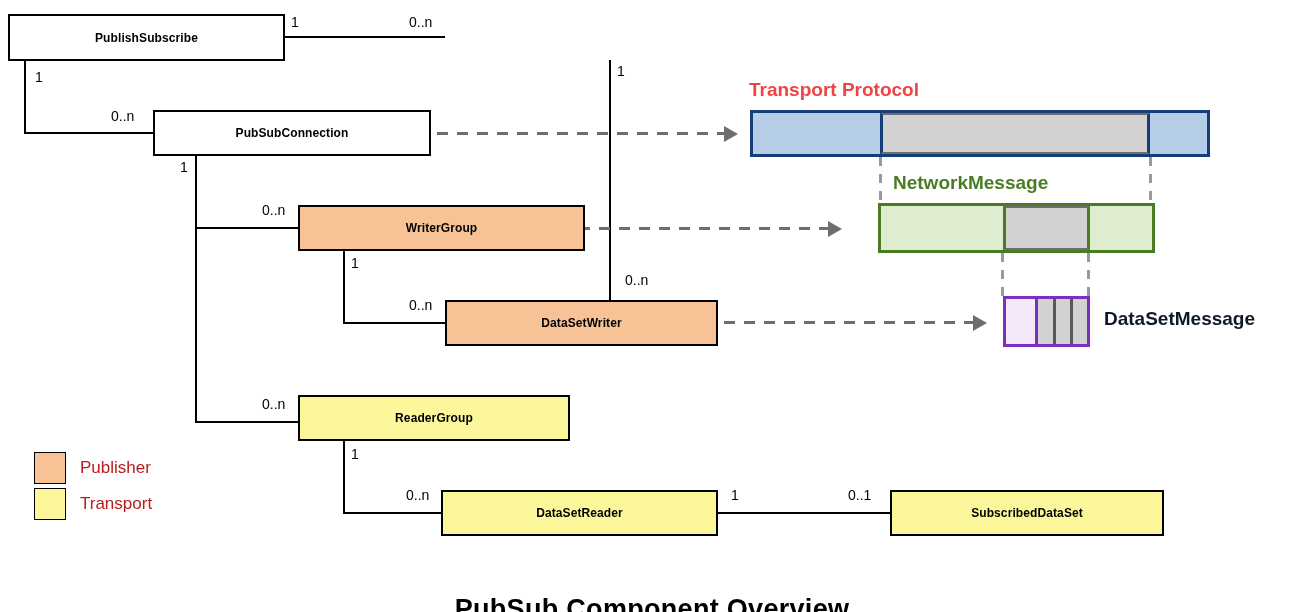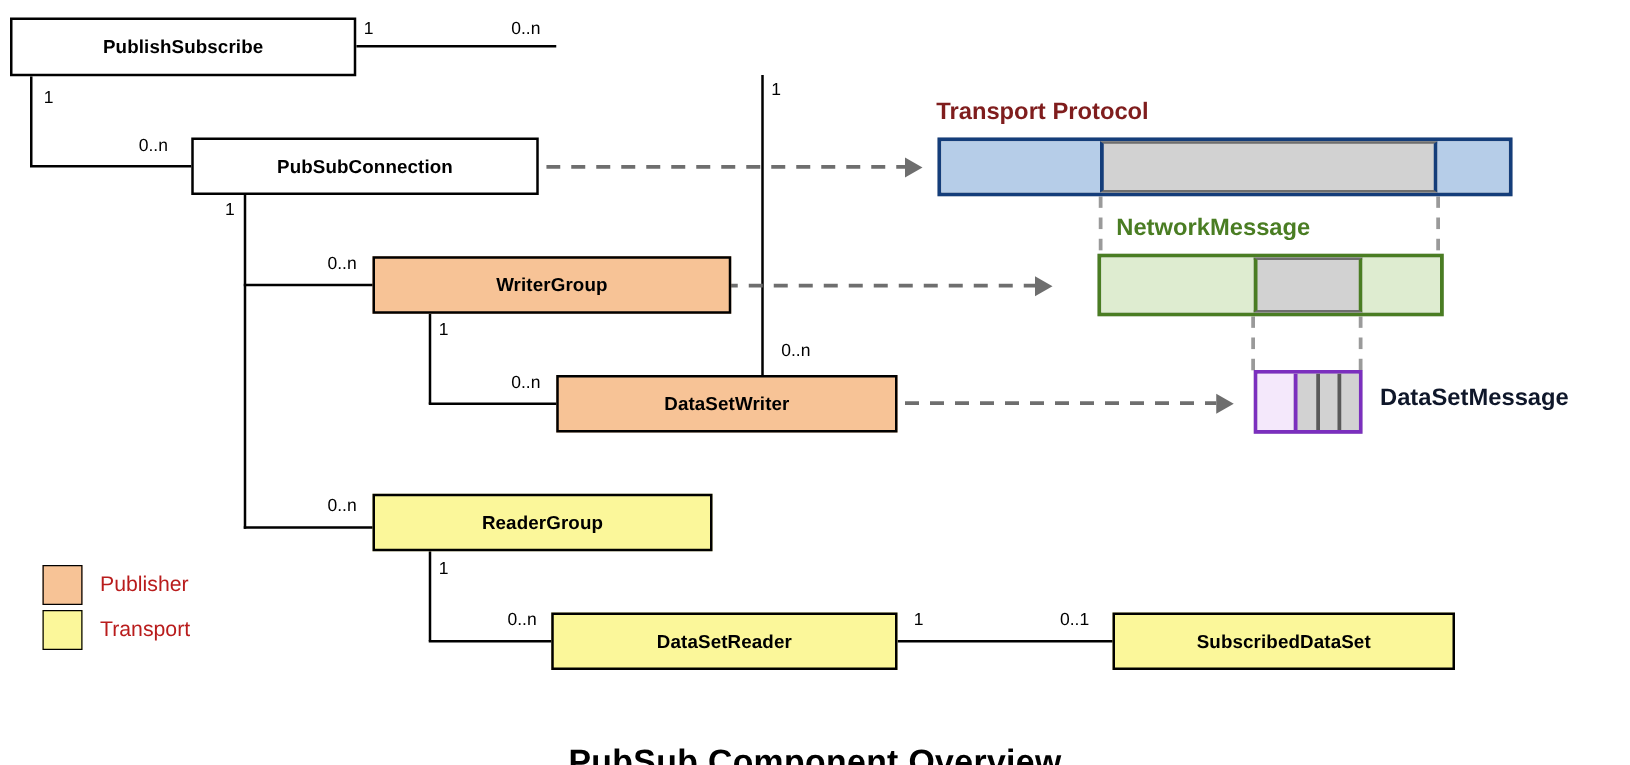--- a/index.html
+++ b/index.html
@@ -18,21 +18,21 @@
   }
   
   .uml-box {
     position: absolute;
     box-sizing: border-box;
     border: 2px solid #000000;
     display: flex;
     align-items: center;
     justify-content: center;
     font-weight: bold;
-    font-size: 15px;
+    font-size: 12px;
     color: #000000;
     letter-spacing: 0.1px;
     background: #ffffff;
     z-index: 5;
   }
   .uml-box.publisher { background: #F7C396; }
   .uml-box.subscriber { background: #FAF описание; }
   .uml-box.subscriber { background: #FBF79A; }
   .uml-box.plain { background: #ffffff; }
 
@@ -225,21 +225,21 @@
   <div class="arrow-head" style="left:828px; top:221px;"></div>
 
   <div class="dashed-arrow" style="left:724px; top:321px; width:249px;"></div>
   <div class="arrow-head" style="left:973px; top:315px;"></div>
 
   <div class="vdash" style="left:879px; top:157px; height:47px;"></div>
   <div class="vdash" style="left:1149px; top:157px; height:47px;"></div>
   <div class="vdash" style="left:1001px; top:253px; height:44px;"></div>
   <div class="vdash" style="left:1087px; top:253px; height:44px;"></div>
 
-  <div class="bar-label" style="left:749px; top:79px; color:#7f1d1d;">Transport Protocol</div>
+  <div class="bar-label" style="left:749px; top:79px; color:#ef4444;">Transport Protocol</div>
   <div class="bar transport" style="left:750px; top:110px; width:460px; height:47px;">
     <div class="cell fill" style="width:127px;"></div>
     <div class="cell gray" style="width:270px;"></div>
     <div class="cell fill" style="width:57px;"></div>
   </div>
 
   <div class="bar-label" style="left:893px; top:172px; color:#4A7D23;">NetworkMessage</div>
   <div class="bar network" style="left:878px; top:203px; width:277px; height:50px;">
     <div class="cell fill" style="width:122px;"></div>
     <div class="cell gray" style="width:87px;"></div>

